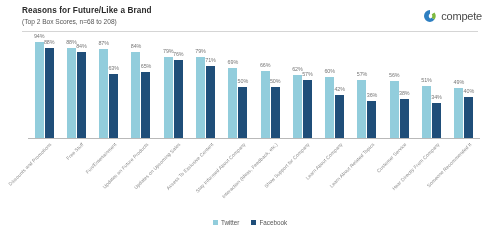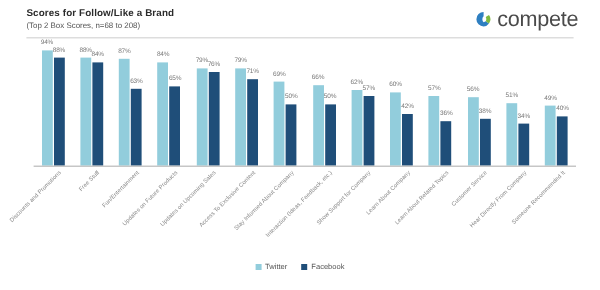--- a/index.html
+++ b/index.html
@@ -67,21 +67,21 @@
     align-items: center;
     gap: 4px;
   }
   .logo-mark {
     width: 14px;
     height: 14px;
     position: relative;
     display: block;
   }
   .logo-text {
-    font-size: 18px;
+    font-size: 11px;
     color: #4a4a4a;
     letter-spacing: -0.2px;
     line-height: 1;
   }
 
   
   .plot {
     position: absolute;
     left: 28px;
     top: 36px;
@@ -178,21 +178,21 @@
     color: #555555;
     white-space: nowrap;
   }
 </style>
 </head>
 <body>
 
 <div id="root">
 
   <div class="header">
-    <div class="title">Scores for Follow/Like a Brand</div>
+    <div class="title">Reasons for Future/Like a Brand</div>
     <div class="subtitle">(Top 2 Box Scores, n=68 to 208)</div>
     <div class="header-rule"></div>
 
     <div class="logo">
       <span class="logo-mark">
         <svg width="14" height="14" viewBox="0 0 28 28" aria-hidden="true">
           <path d="M14 2 A12 12 0 0 0 14 26 A12 12 0 0 0 23 21 L17.5 17.5 A7 7 0 0 1 14 19 A7 7 0 0 1 14 9 Z" fill="#2e7fc1"></path>
           <path d="M23 21 A12 12 0 0 0 23 7 L17.5 10.5 A7 7 0 0 1 17.5 17.5 Z" fill="#7fb93f"></path>
         </svg>
       </span>

